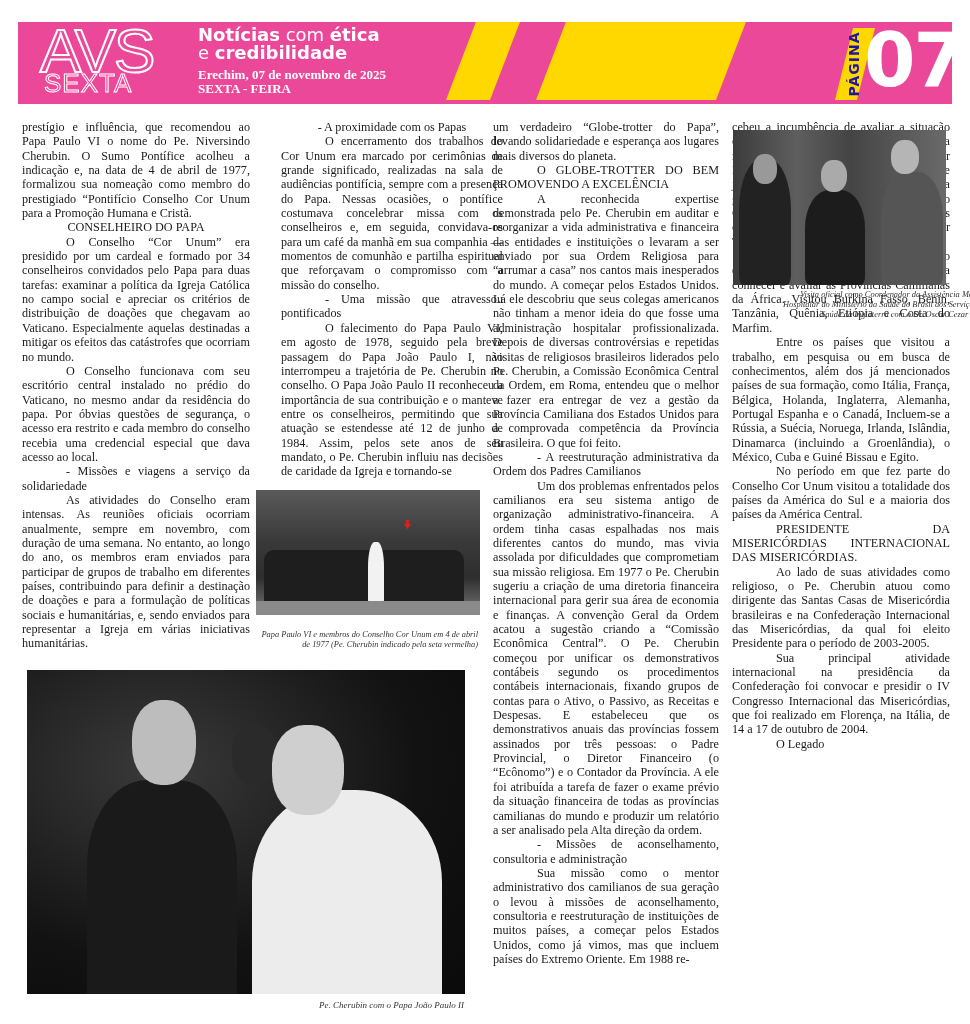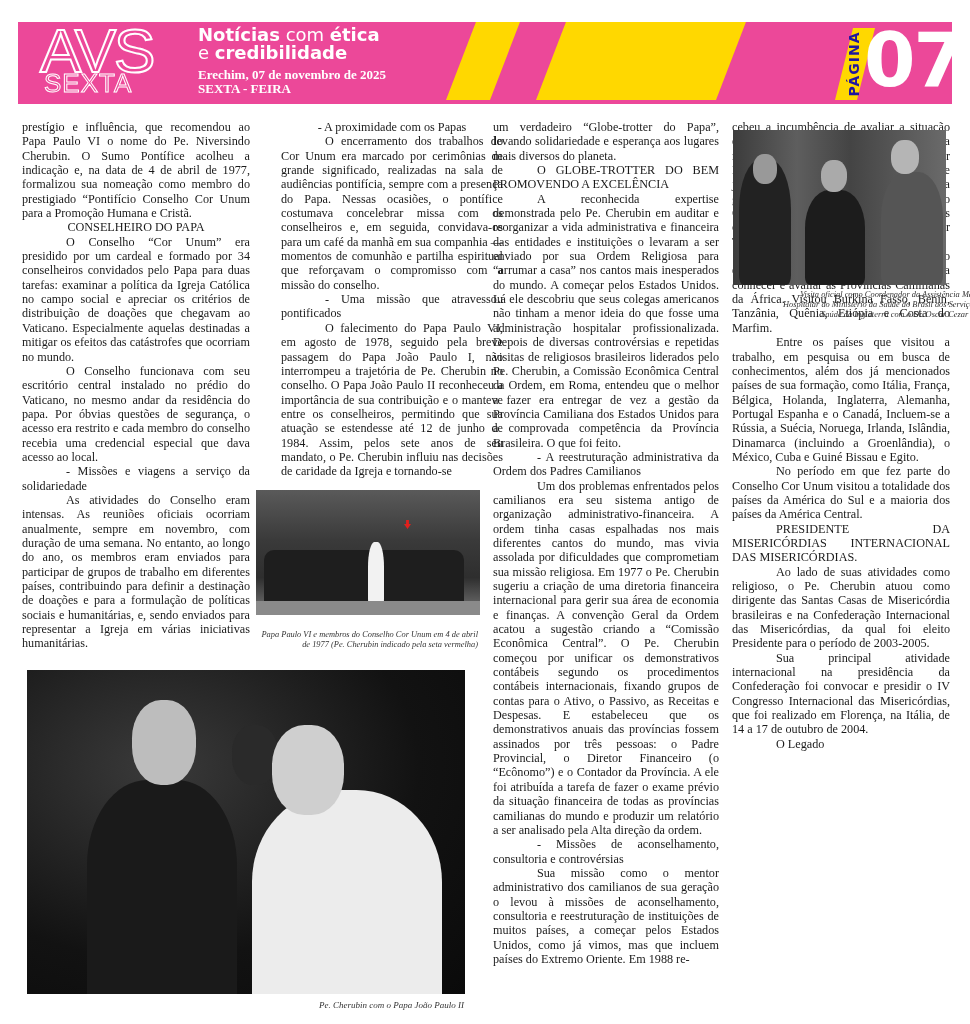--- a/index.html
+++ b/index.html
@@ -82,21 +82,21 @@
     <p>O encerramento dos trabalhos do Cor Unum era marcado por cerimônias de grande significado, realizadas na sala de audiências pontifícia, sempre com a presença do Papa. Nessas ocasiões, o pontífice costumava concelebrar missa com os conselheiros e, em seguida, convidava-os para um café da manhã em sua companhia — momentos de comunhão e partilha espiritual que reforçavam o compromisso com a missão do conselho.</p>
     <p>- Uma missão que atravessou pontificados</p>
     <p>O falecimento do Papa Paulo VI, em agosto de 1978, seguido pela breve passagem do Papa João Paulo I, não interrompeu a trajetória de Pe. Cherubin no conselho. O Papa João Paulo II reconheceu a importância de sua contribuição e o manteve entre os conselheiros, permitindo que sua atuação se estendesse até 12 de junho de 1984. Assim, pelos sete anos de seu mandato, o Pe. Cherubin influiu nas decisões de caridade da Igreja e tornando-se</p>
   </div>
 <div class="col col3">
     <p class="noindent">um verdadeiro “Globe-trotter do Papa”, levando solidariedade e esperança aos lugares mais diversos do planeta.</p>
     <p class="head-left">O GLOBE-TROTTER DO BEM PROMOVENDO A EXCELÊNCIA</p>
     <p>A reconhecida expertise demonstrada pelo Pe. Cherubin em auditar e reorganizar a vida administrativa e financeira das entidades e instituições o levaram a ser enviado por sua Ordem Religiosa para “arrumar a casa” nos cantos mais inesperados do mundo. A começar pelos Estados Unidos. Lá ele descobriu que seus colegas americanos não tinham a menor ideia do que fosse uma administração hospitalar profissionalizada. Depois de diversas controvérsias e repetidas visitas de religiosos brasileiros liderados pelo Pe. Cherubin, a Comissão Econômica Central da Ordem, em Roma, entendeu que o melhor a fazer era entregar de vez a gestão da Província Camiliana dos Estados Unidos para a comprovada competência da Província Brasileira. O que foi feito.</p>
     <p>- A reestruturação administrativa da Ordem dos Padres Camilianos</p>
     <p>Um dos problemas enfrentados pelos camilianos era seu sistema antigo de organização administrativo-financeira. A ordem tinha casas espalhadas nos mais diferentes cantos do mundo, mas vivia assolada por dificuldades que comprometiam sua missão religiosa. Em 1977 o Pe. Cherubin sugeriu a criação de uma diretoria financeira internacional para gerir sua área de economia e finanças. A convenção Geral da Ordem acatou a sugestão criando a “Comissão Econômica Central”. O Pe. Cherubin começou por unificar os demonstrativos contábeis segundo os procedimentos contábeis internacionais, fixando grupos de contas para o Ativo, o Passivo, as Receitas e Despesas. E estabeleceu que os demonstrativos anuais das províncias fossem assinados por três pessoas: o Padre Provincial, o Diretor Financeiro (o “Ecônomo”) e o Contador da Província. A ele foi atribuída a tarefa de fazer o exame prévio da situação financeira de todas as províncias camilianas do mundo e produzir um relatório a ser analisado pela Alta direção da ordem.</p>
-    <p>- Missões de aconselhamento, consultoria e controvérsias</p>
+    <p>- Missões de aconselhamento, consultoria e administração</p>
     <p>Sua missão como o mentor administrativo dos camilianos de sua geração o levou à missões de aconselhamento, consultoria e reestruturação de instituições de muitos países, a começar pelos Estados Unidos, como já vimos, mas que incluem países do Extremo Oriente. Em 1988 re-</p>
   </div>
 <div class="col col4">
     <p class="noindent">cebeu a incumbência de avaliar a situação da Província Camiliana de Taiwan. Para esta missão convidou o Administrador Hospitalar Naírio Augusto dos Santos, que já tinha comprovado sua competência na gestão da Consultoria Hospitalar no Rio Grande do Sul. A viagem de ambos começou por Hong Kong, passou por Taiwan e se estendeu ao Japão.</p>
     <p>Ainda 1988, nos meses de outubro e novembro, passou 40 dias em viagem para conhecer e avaliar as Províncias Camilianas da África. Visitou Burkina Fasso, Benin, Tanzânia, Quênia, Etiópia e Costa do Marfim.</p>
     <p>Entre os países que visitou a trabalho, em pesquisa ou em busca de conhecimentos, além dos já mencionados países de sua formação, como Itália, França, Bélgica, Holanda, Inglaterra, Alemanha, Portugal Espanha e o Canadá, Incluem-se a Rússia, a Suécia, Noruega, Irlanda, Islândia, Dinamarca (incluindo a Groenlândia), o México, Cuba e Guiné Bissau e Egito.</p>
     <p>No período em que fez parte do Conselho Cor Unum visitou a totalidade dos países da América do Sul e a maioria dos países da América Central.</p>
     <p class="head-left">PRESIDENTE DA MISERICÓRDIAS INTERNACIONAL DAS MISERICÓRDIAS.</p>
     <p>Ao lado de suas atividades como religioso, o Pe. Cherubin atuou como dirigente das Santas Casas de Misericórdia brasileiras e na Confederação Internacional das Misericórdias, da qual foi eleito Presidente para o período de 2003-2005.</p>
     <p>Sua principal atividade internacional na presidência da Confederação foi convocar e presidir o IV Congresso Internacional das Misericórdias, que foi realizado em Florença, na Itália, de 14 a 17 de outubro de 2004.</p>

